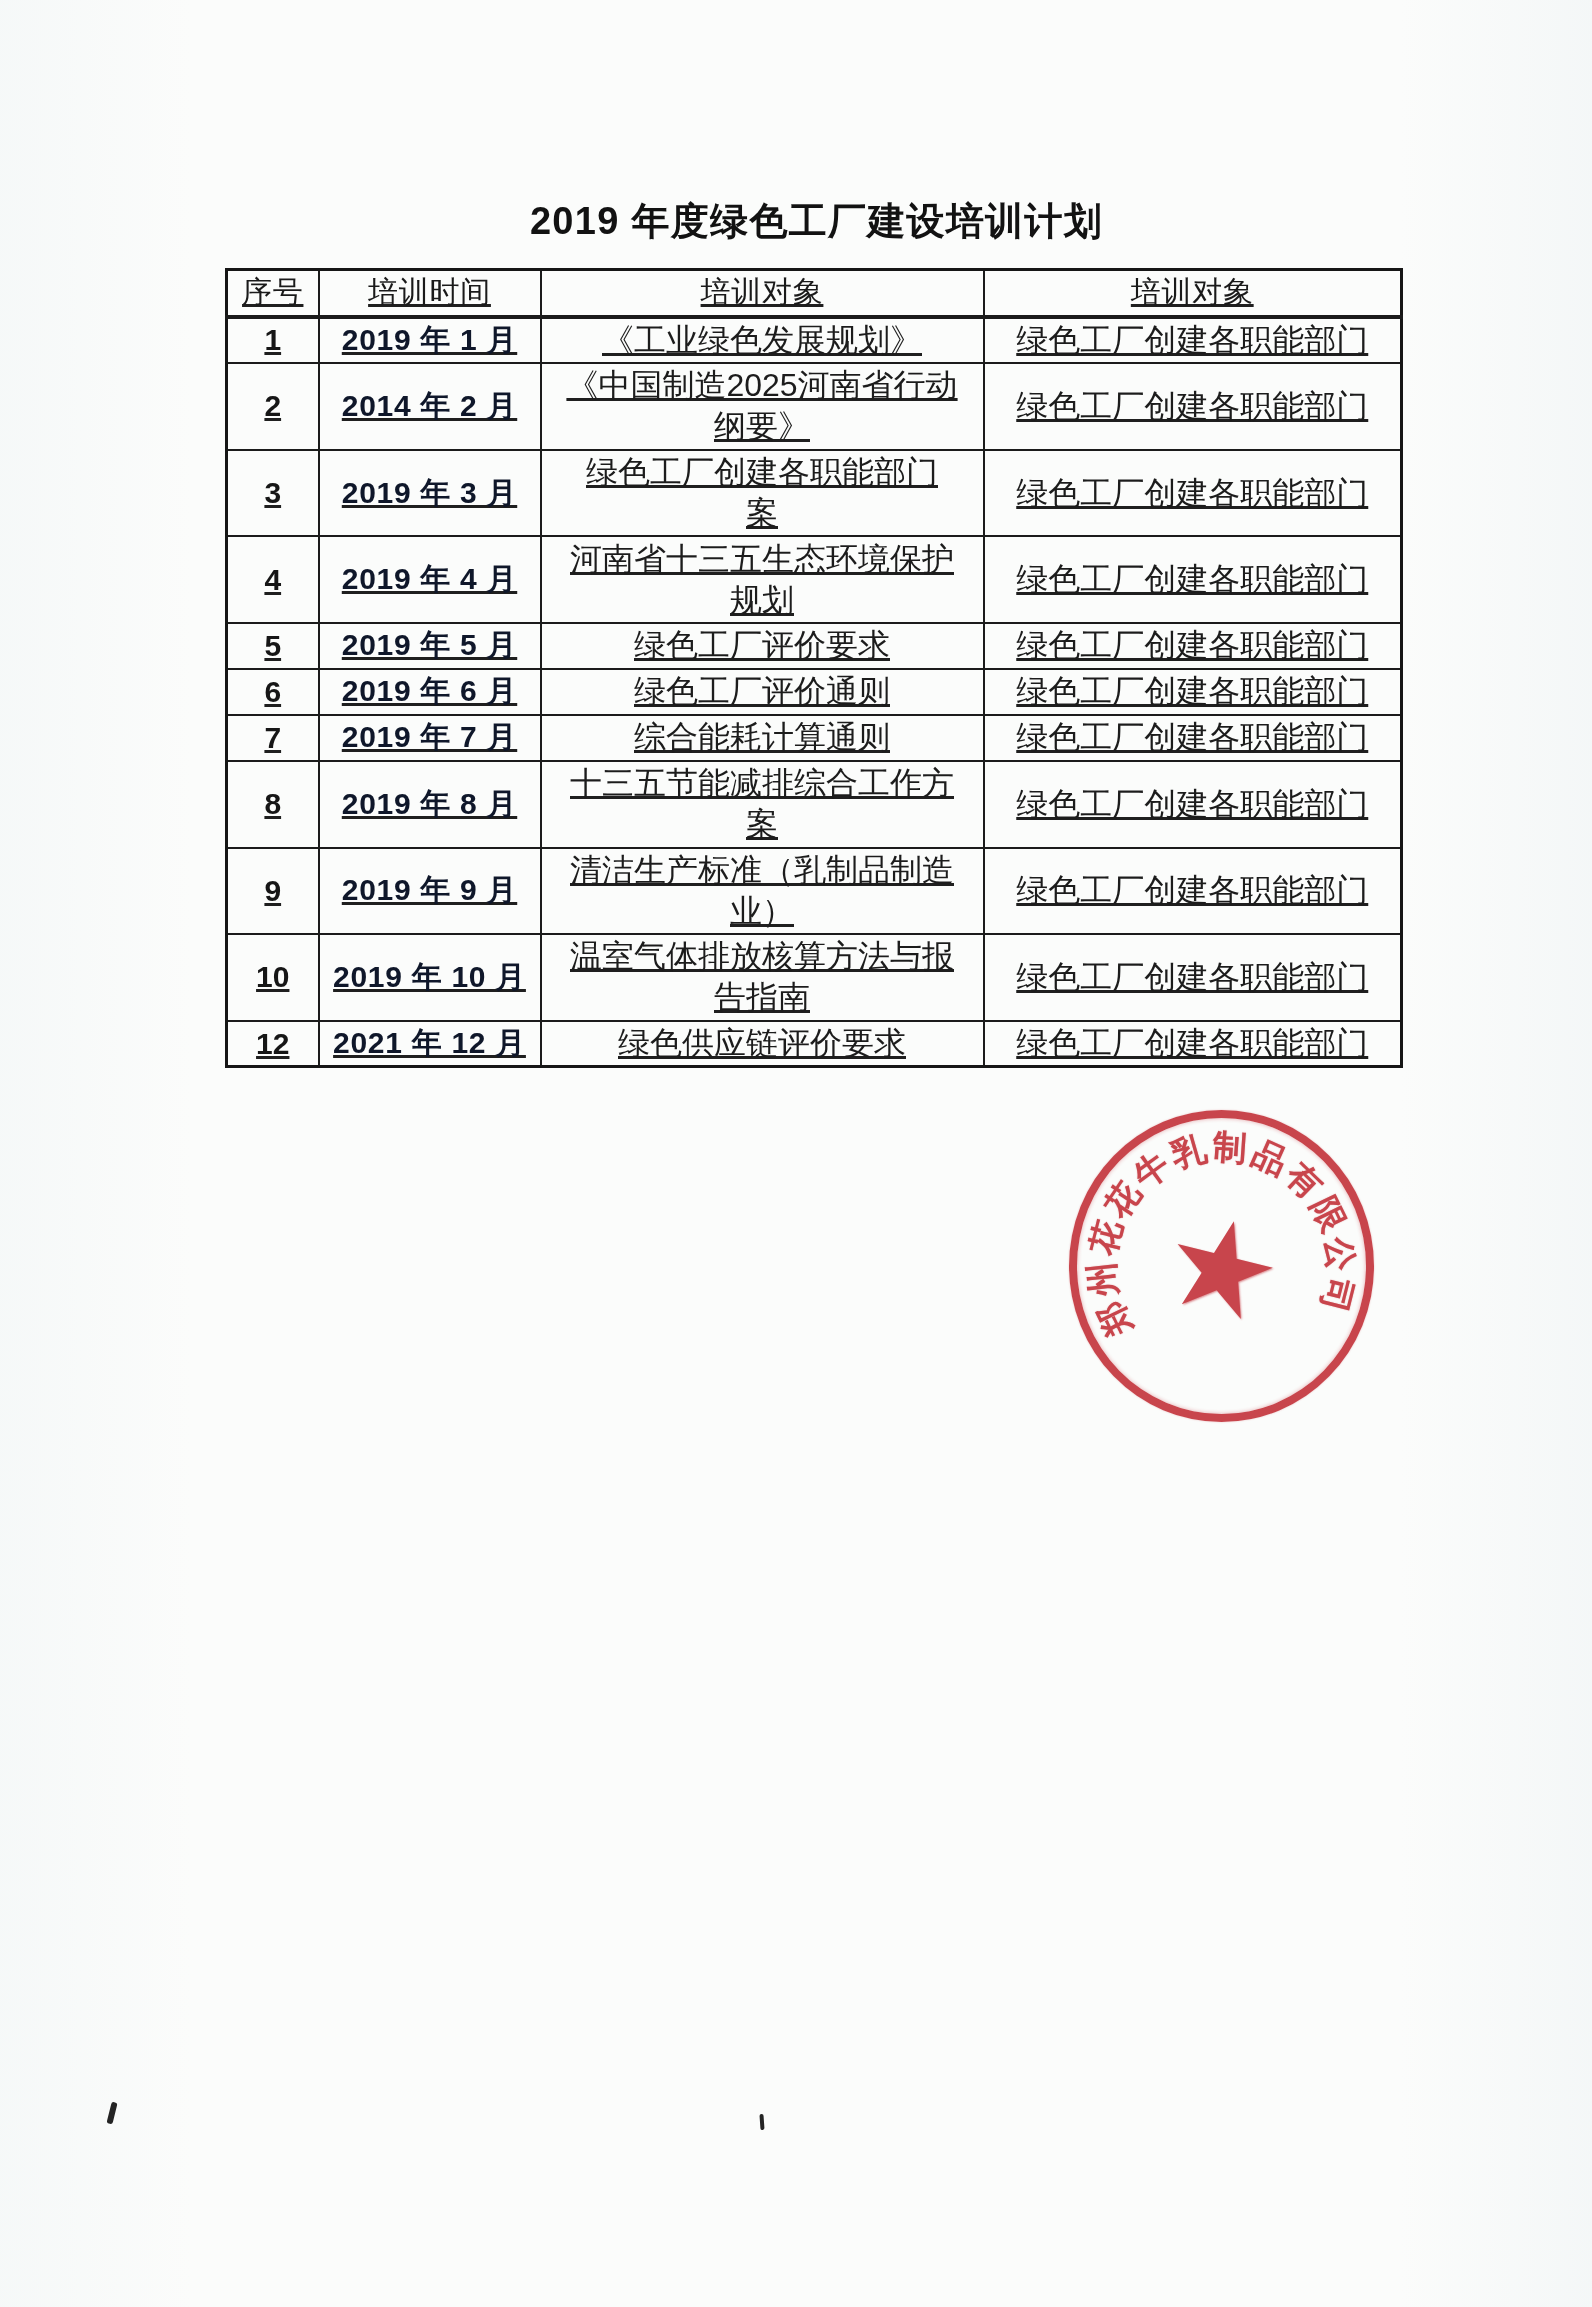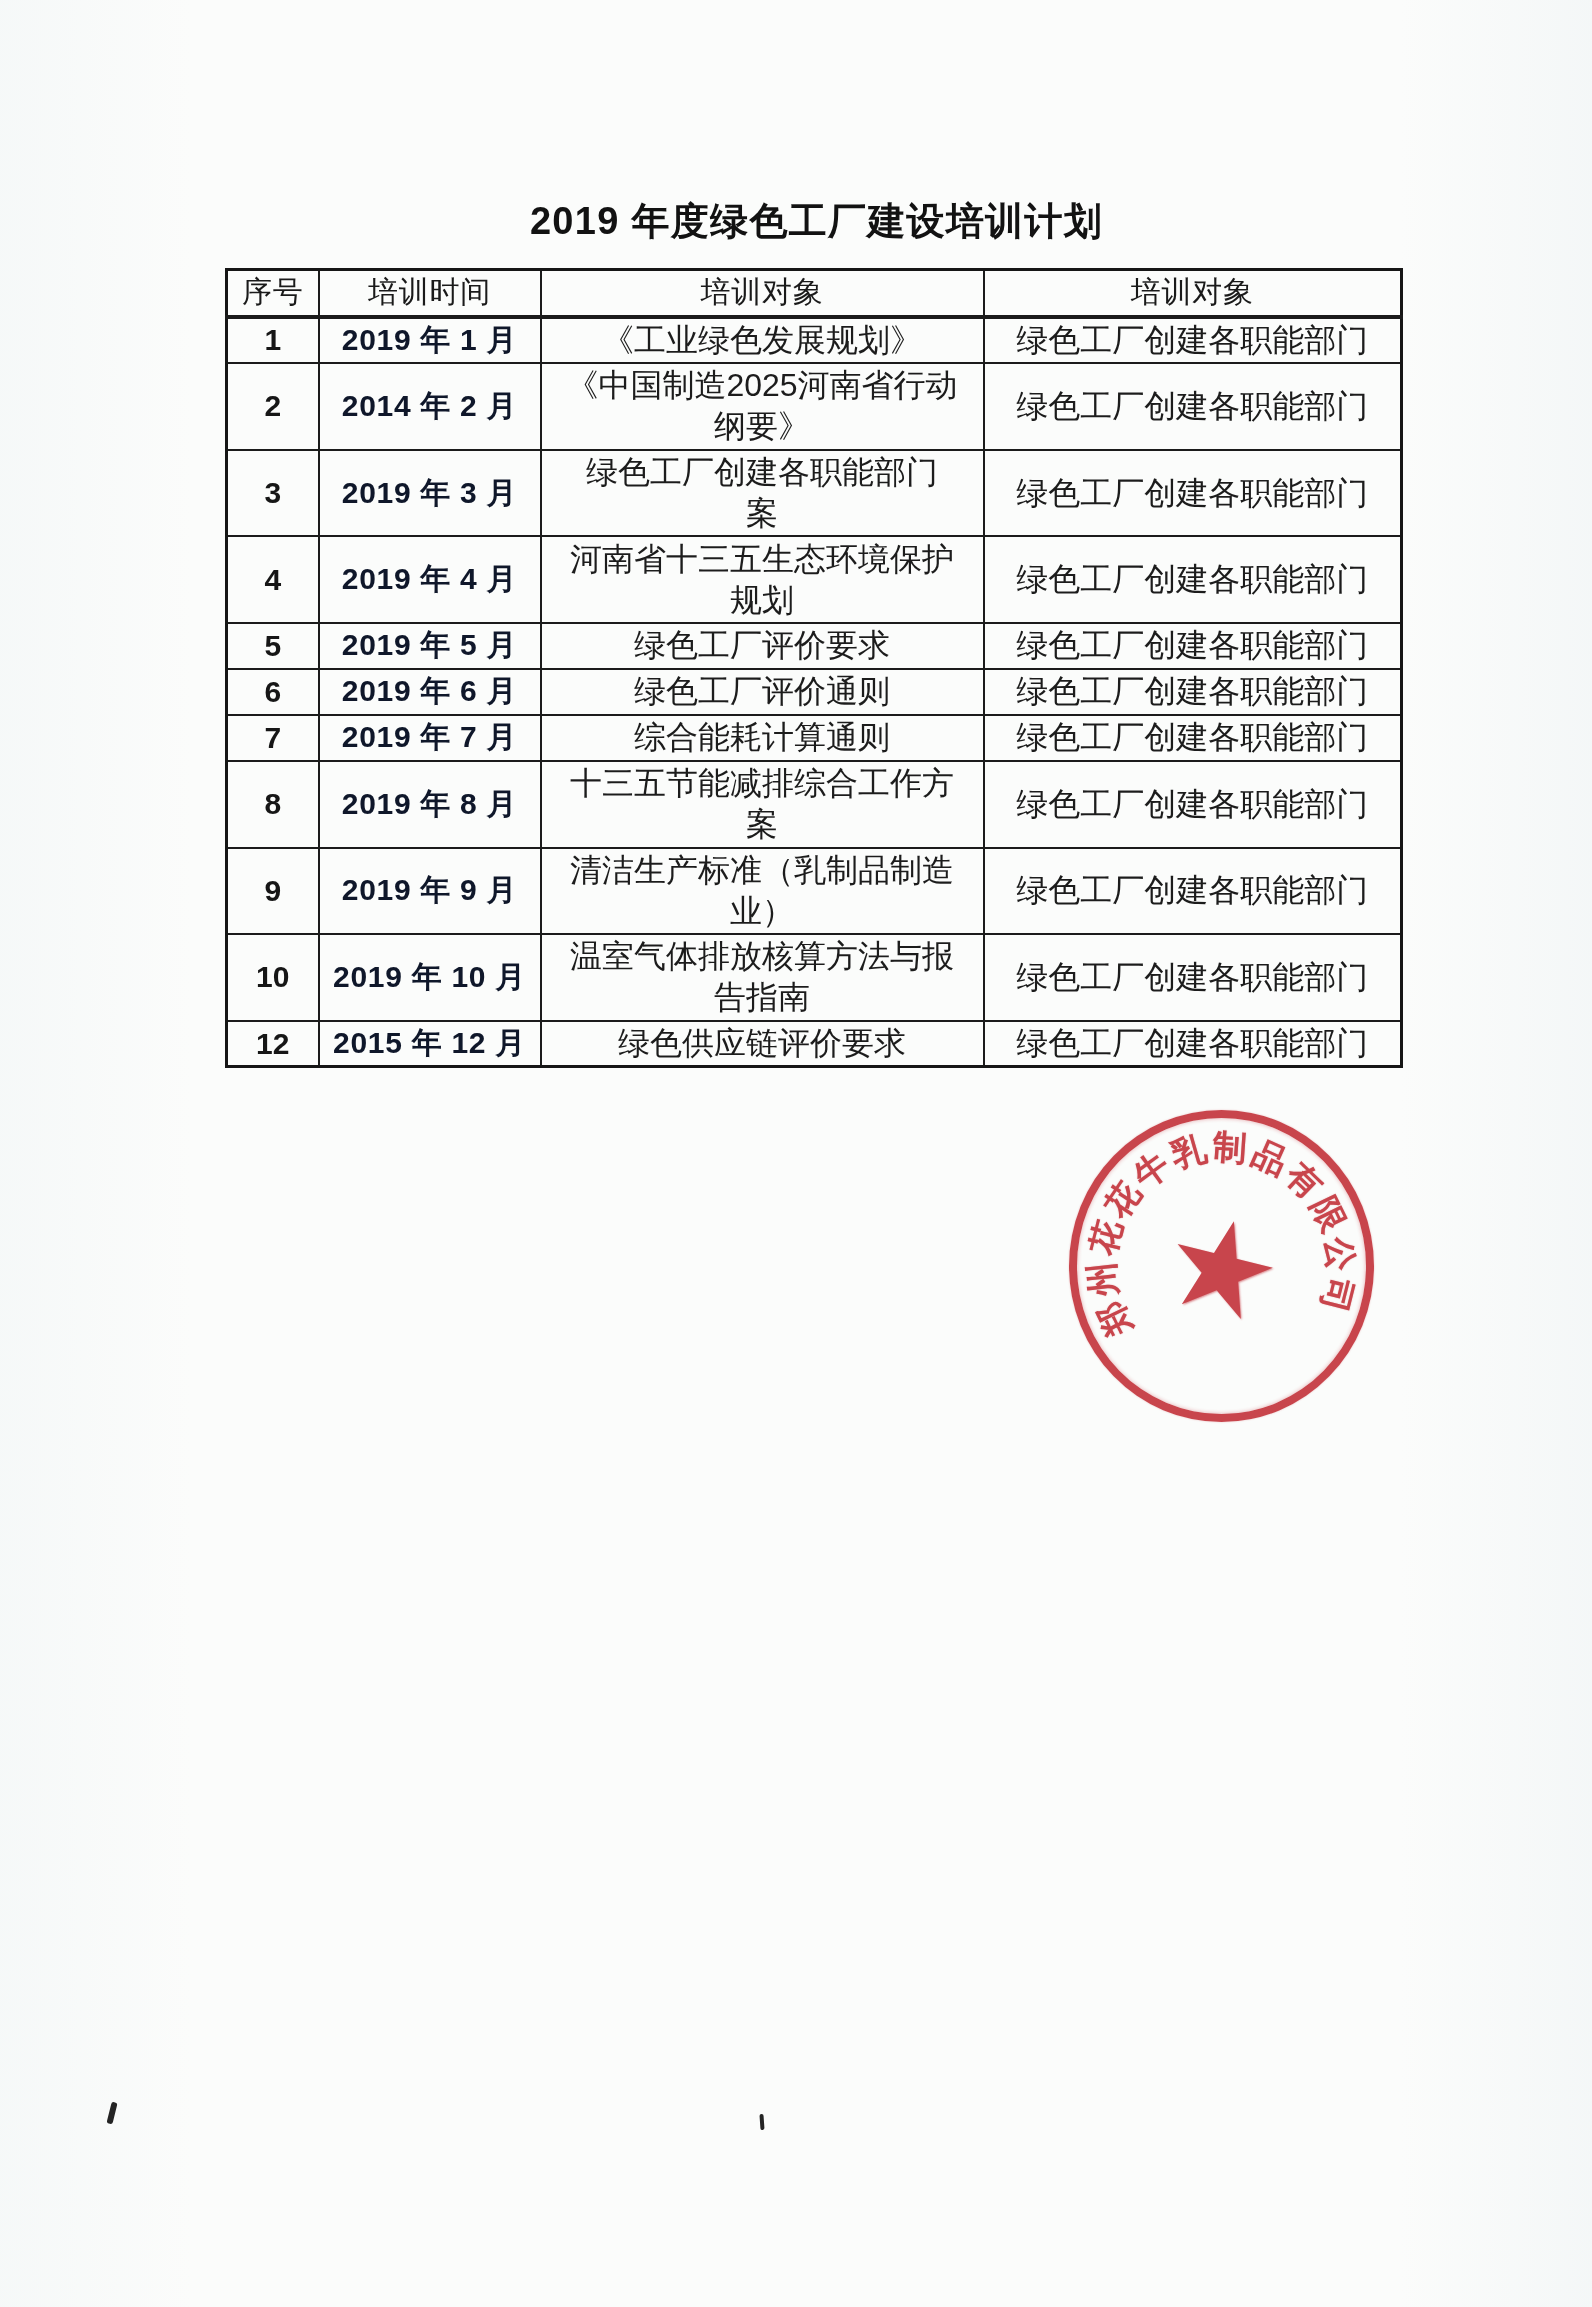--- a/index.html
+++ b/index.html
@@ -32,20 +32,21 @@
     font-family: "Liberation Sans", serif;
   }
 
   table.plan-table {
     position: absolute;
     left: 225px; top: 268px;
     width: 1175px;
     border-collapse: collapse;
     table-layout: fixed;
     background: transparent;
+    text-decoration: underline;
   }
   .plan-table col.c-no      { width: 92px; }
   .plan-table col.c-time    { width: 222px; }
   .plan-table col.c-content { width: 443px; }
   .plan-table col.c-target  { width: 418px; }
 
   .plan-table th, .plan-table td {
     border: 2px solid #1b1b1b;
     text-align: center;
     vertical-align: middle;
@@ -232,21 +233,21 @@
       <td class="cell-no">10</td>
       <td class="cell-time">2019 年 10 月</td>
       <td class="cell-content">温室气体排放核算方法与报
 告指南</td>
       <td class="cell-target">绿色工厂创建各职能部门</td>
     </tr>
 
 
     <tr class="body-row">
       <td class="cell-no">12</td>
-      <td class="cell-time">2015 年 12 月</td>
+      <td class="cell-time">2021 年 12 月</td>
       <td class="cell-content">绿色供应链评价要求</td>
       <td class="cell-target">绿色工厂创建各职能部门</td>
     </tr>
   </tbody>
   </table>
 
   <div class="stamp" style="--stamp: #c5383f;">
     <div class="stamp-ring"></div>
     <div class="stamp-arc">
         <span class="stamp-char" style="transform: rotate(-116deg) translateY(-119px);">郑</span>

